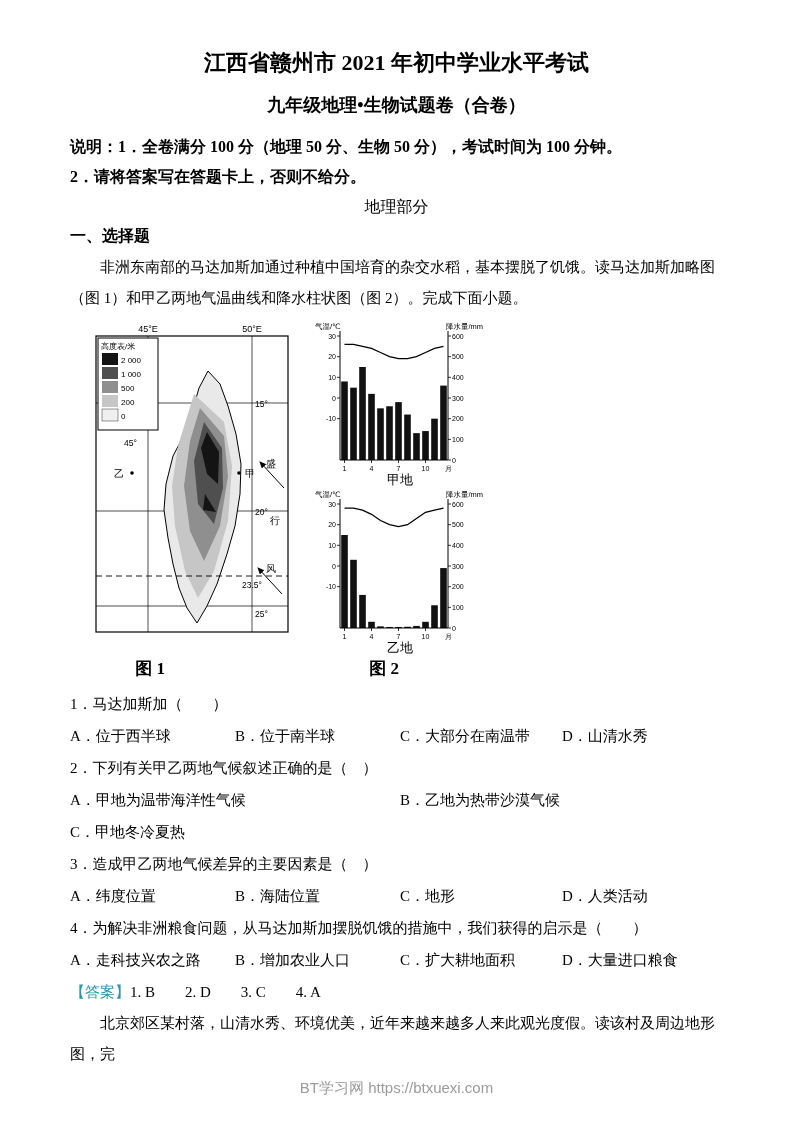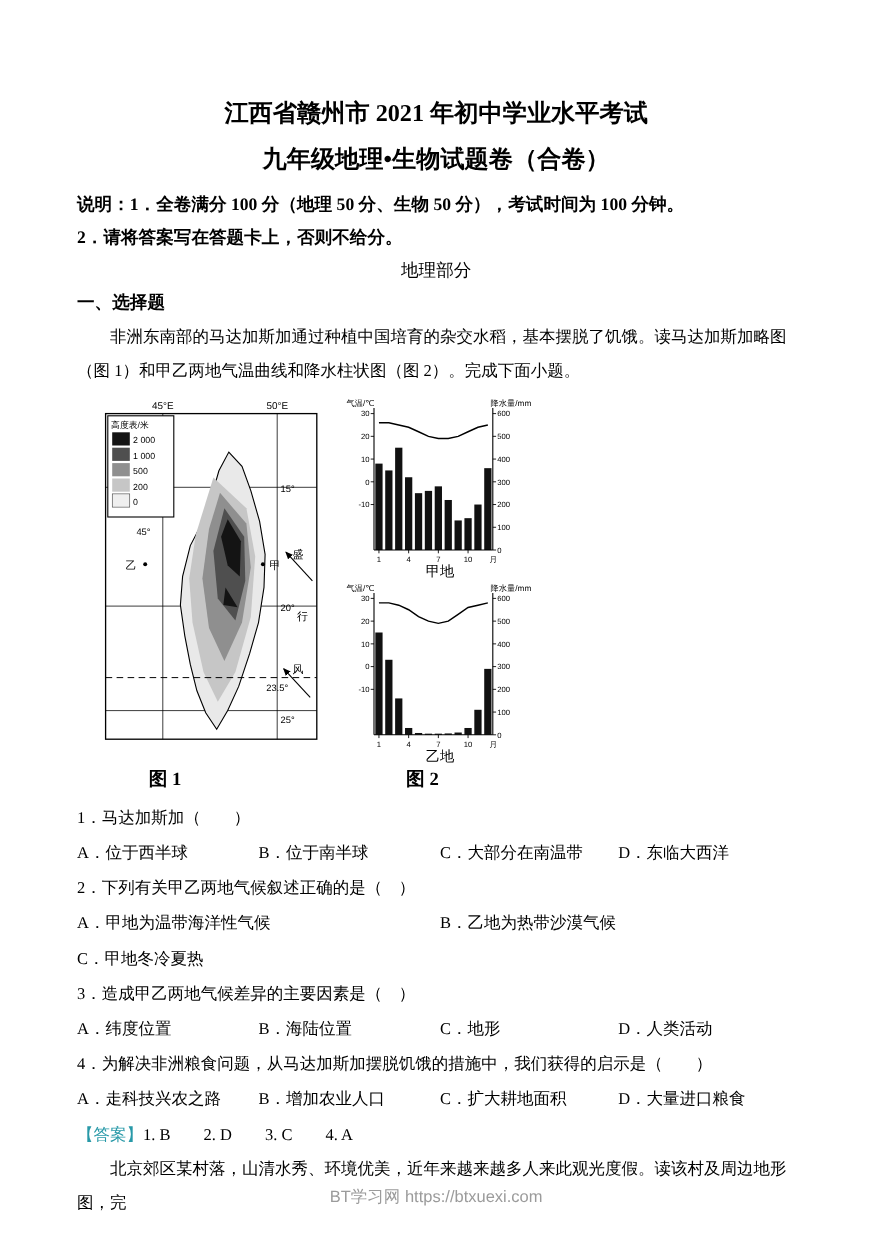--- a/index.html
+++ b/index.html
@@ -3,23 +3,23 @@
 <meta charset="utf-8">
 <style>
   * { box-sizing: border-box; }
   html,body { margin:0; padding:0; }
   body {
     width: 793px; height: 1122px;
     background: #ffffff; color: #000;
     font-family: "Liberation Serif", "DejaVu Serif", serif;
     position: relative; overflow: hidden;
   }
-  .page { padding: 88px 70px 0 70px; }
+  .page { padding: 48px 70px 0 70px; }
   .title1 { font-size: 22px; font-weight: bold; text-align: center; line-height: 30px; }
-  .title2 { font-size: 22px; font-weight: bold; text-align: center; line-height: 30px; margin-top: 12px; }
+  .title2 { font-size: 18px; font-weight: bold; text-align: center; line-height: 30px; margin-top: 12px; }
   .notes { margin-top: 12px; font-size: 16px; font-weight: bold; line-height: 30px; }
   .section-title { text-align: center; font-size: 16px; font-weight: normal; line-height: 26px; margin-top: 2px; }
   .part-heading { font-size: 16px; font-weight: bold; line-height: 32px; }
   .intro { font-size: 15px; line-height: 31px; text-indent: 2em; margin: 0; }
   .figures { display: flex; align-items: flex-start; margin: 6px 0 0 20px; gap: 14px; }
   .fig-col { display: flex; flex-direction: column; height: 360px; }
   .fig1-col { width: 210px; }
   .fig2-col { width: 172px; }
   .chart-label { text-align: center; font-size: 13px; line-height: 16px; }
   .fig-caption { margin-top: auto; text-align: center; font-size: 17px; font-weight: bold; }
@@ -239,21 +239,21 @@
 
   </div>
 
   <div class="questions" id="questions">
       <div class="question">
         <div class="stem">1．马达加斯加（　　）</div>
         <div class="opts cols4">
           <div class="opt">A．位于西半球</div>
           <div class="opt">B．位于南半球</div>
           <div class="opt">C．大部分在南温带</div>
-          <div class="opt">D．东临大西洋</div>
+          <div class="opt">D．山清水秀</div>
         </div>
       </div>
       <div class="question">
         <div class="stem">2．下列有关甲乙两地气候叙述正确的是（　）</div>
         <div class="opts cols2">
           <div class="opt">A．甲地为温带海洋性气候</div>
           <div class="opt">B．乙地为热带沙漠气候</div>
           <div class="opt">C．甲地冬冷夏热</div>
         </div>
       </div>

